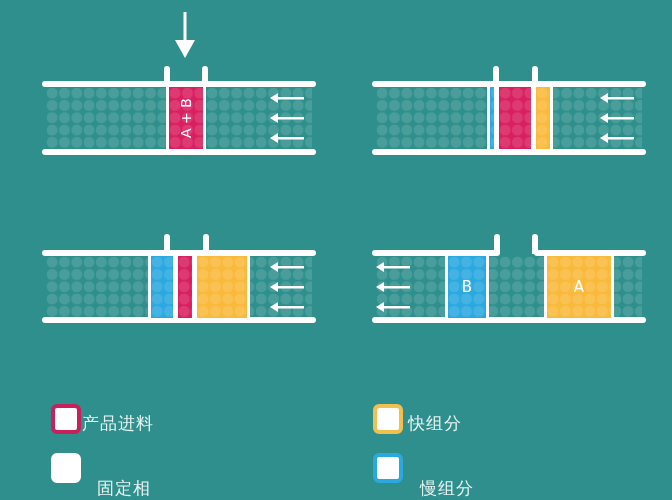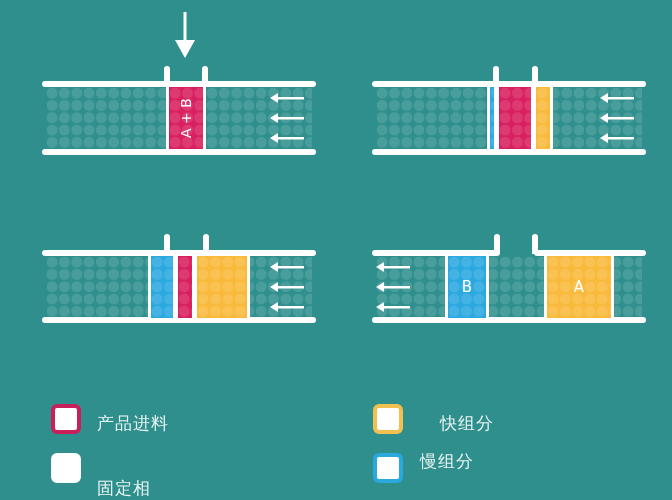--- a/index.html
+++ b/index.html
@@ -120,27 +120,27 @@
     </svg>
   <svg class="arrow" style="left:376px;top:302px" viewBox="0 0 34 10">
       <rect x="6" y="4" width="28" height="2.5" fill="#fff"></rect>
       <polygon points="0,5 8,0 8,10" fill="#fff"></polygon>
     </svg>
 </div>
 
 <div>
   <div>
     <div class="legend-box" style="left:51px;top:404px;border-color:#c91f5a"></div>
-    <div class="legend-label" style="left:97px;top:412px">产品进料</div>
+    <div class="legend-label" style="left:82px;top:412px">产品进料</div>
   </div>
   <div>
     <div class="legend-box dots" style="left:51px;top:453px;border-color:#ffffff;background-size:10px 10px"></div>
     <div class="legend-label" style="left:97px;top:477px">固定相</div>
   </div>
   <div>
     <div class="legend-box" style="left:373px;top:404px;border-color:#f2c04e"></div>
-    <div class="legend-label" style="left:440px;top:412px">快组分</div>
+    <div class="legend-label" style="left:408px;top:412px">快组分</div>
   </div>
   <div>
     <div class="legend-box" style="left:373px;top:453px;border-color:#2aa8e0"></div>
-    <div class="legend-label" style="left:420px;top:450px">慢组分</div>
+    <div class="legend-label" style="left:420px;top:477px">慢组分</div>
   </div>
 </div>
 
 </body></html>

